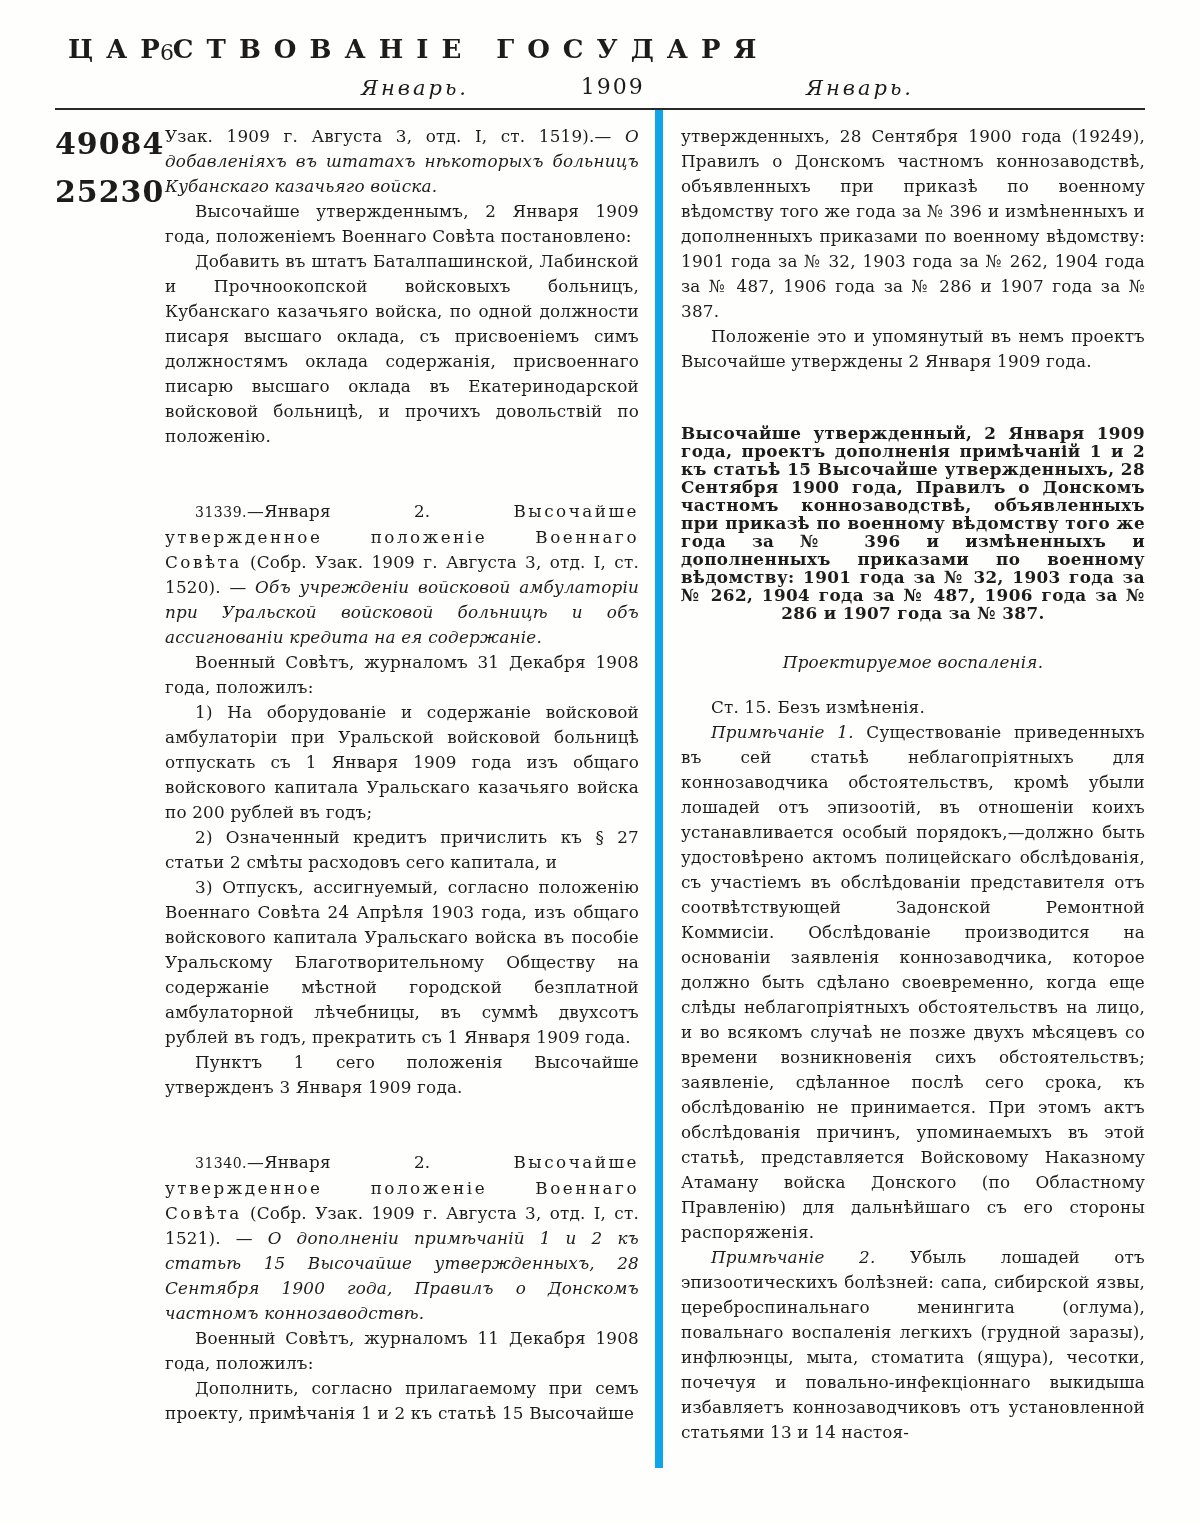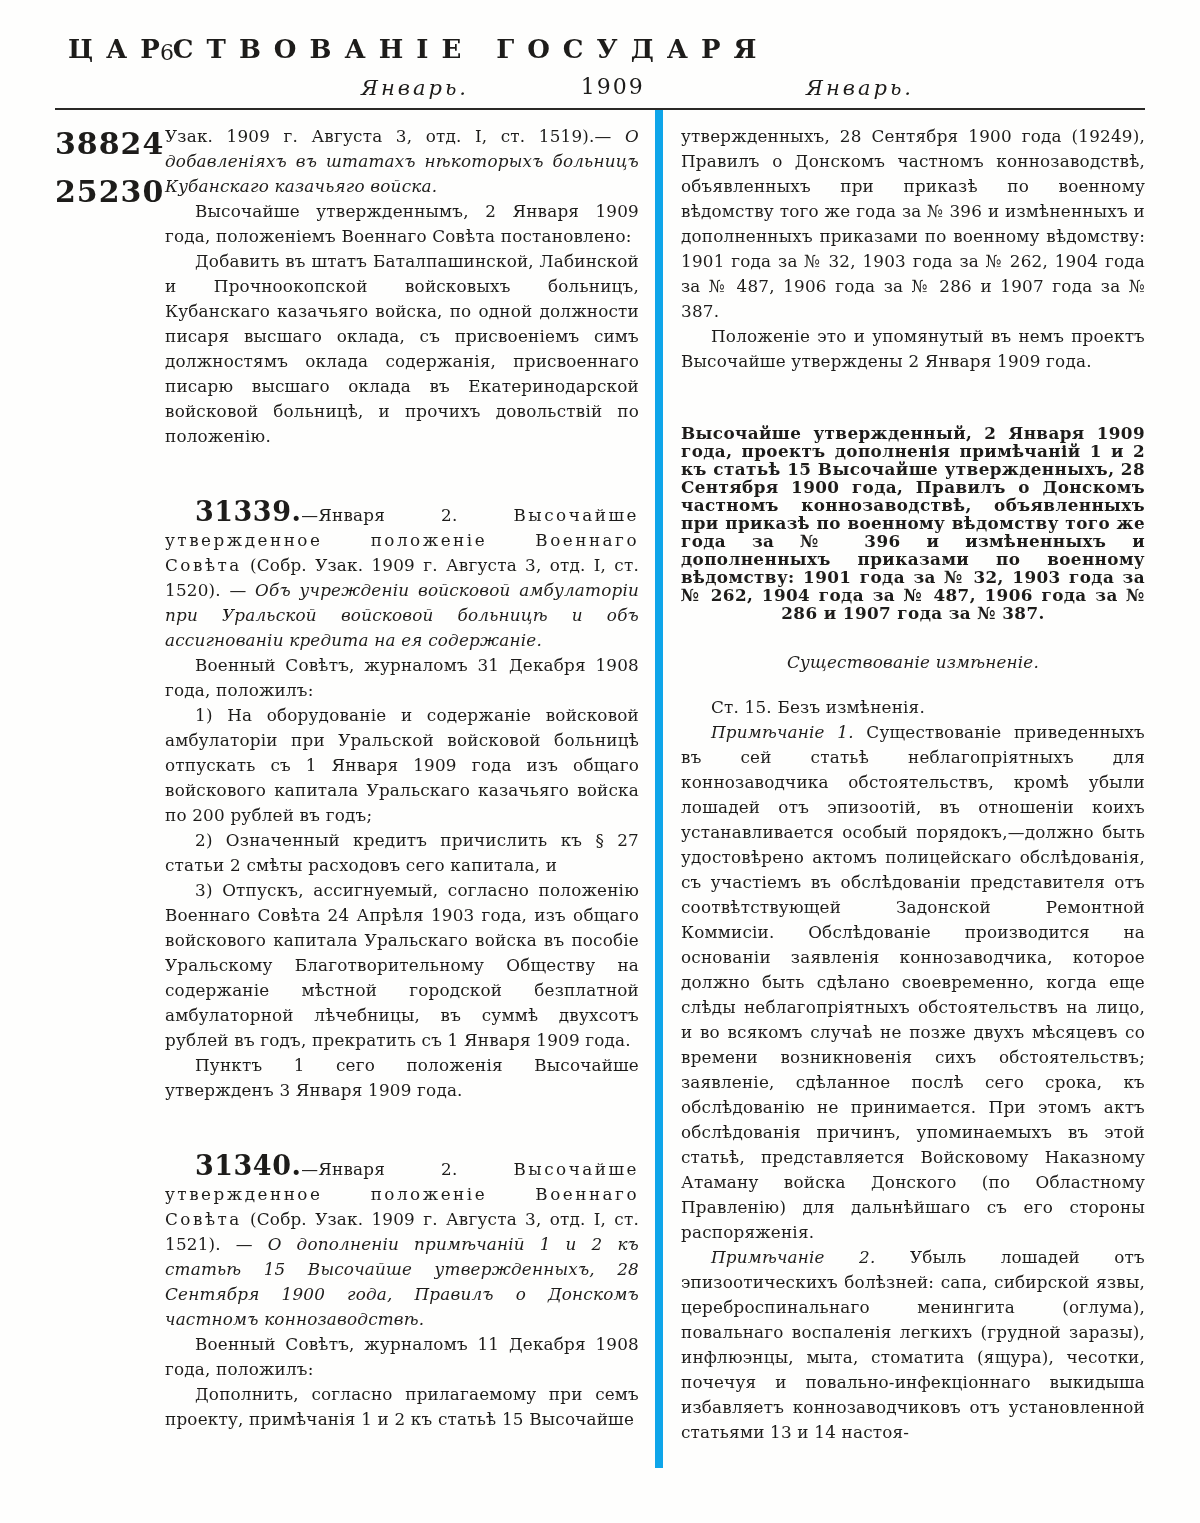--- a/index.html
+++ b/index.html
@@ -81,63 +81,63 @@
   .para.bold-block {
     font-weight:700;
     letter-spacing:0.4px;
     line-height:18px;
     text-align:justify;
     text-align-last:center;
   }
   .seg.i  { font-style:italic; }
   .seg.sp { letter-spacing:2.5px; }
   .seg.artnum {
-    font-weight:700;
-    font-size:27px;
+    font-weight:400;
+    font-size:14px;
     letter-spacing:0.5px;
   }
 </style>
 </head>
 <body>
 
 <div class="page">
 
   <div class="page-number">6</div>
 
   <div class="header-title">ЦАРСТВОВАНІЕ ГОСУДАРЯ</div>
 
   <div class="subheader">
     <span class="month-left">Январь.</span>
     <span class="year">1909</span>
     <span class="month-right">Январь.</span>
   </div>
 
   <div class="content">
     <div class="margin-numbers">
-      <div>38824</div>
+      <div>49084</div>
       <div>25230</div>
     </div>
     <div class="col left">
         <p class="para"><span class="seg">Узак. 1909 г. Августа 3, отд. I, ст. 1519).— </span><span class="seg i">О добавленіяхъ въ штатахъ нѣкоторыхъ больницъ Кубанскаго казачьяго войска.</span></p>
         <p class="para ind"><span class="seg">Высочайше утвержденнымъ, 2 Января 1909 года, положеніемъ Военнаго Совѣта постановлено:</span></p>
         <p class="para ind"><span class="seg">Добавить въ штатъ Баталпашинской, Лабинской и Прочноокопской войсковыхъ больницъ, Кубанскаго казачьяго войска, по одной должности писаря высшаго оклада, съ присвоеніемъ симъ должностямъ оклада содержанія, присвоеннаго писарю высшаго оклада въ Екатеринодарской войсковой больницѣ, и прочихъ довольствій по положенію.</span></p>
         <p class="para ind gap-lg"><span class="seg artnum">31339.</span><span class="seg">—Января 2. </span><span class="seg sp">Высочайше утвержденное положеніе Военнаго Совѣта</span><span class="seg"> (Собр. Узак. 1909 г. Августа 3, отд. I, ст. 1520). — </span><span class="seg i">Объ учрежденіи войсковой амбулаторіи при Уральской войсковой больницѣ и объ ассигнованіи кредита на ея содержаніе.</span></p>
         <p class="para ind"><span class="seg">Военный Совѣтъ, журналомъ 31 Декабря 1908 года, положилъ:</span></p>
         <p class="para ind"><span class="seg">1) На оборудованіе и содержаніе войсковой амбулаторіи при Уральской войсковой больницѣ отпускать съ 1 Января 1909 года изъ общаго войскового капитала Уральскаго казачьяго войска по 200 рублей въ годъ;</span></p>
         <p class="para ind"><span class="seg">2) Означенный кредитъ причислить къ § 27 статьи 2 смѣты расходовъ сего капитала, и</span></p>
         <p class="para ind"><span class="seg">3) Отпускъ, ассигнуемый, согласно положенію Военнаго Совѣта 24 Апрѣля 1903 года, изъ общаго войскового капитала Уральскаго войска въ пособіе Уральскому Благотворительному Обществу на содержаніе мѣстной городской безплатной амбулаторной лѣчебницы, въ суммѣ двухсотъ рублей въ годъ, прекратить съ 1 Января 1909 года.</span></p>
         <p class="para ind"><span class="seg">Пунктъ 1 сего положенія Высочайше утвержденъ 3 Января 1909 года.</span></p>
         <p class="para ind gap-lg"><span class="seg artnum">31340.</span><span class="seg">—Января 2. </span><span class="seg sp">Высочайше утвержденное положеніе Военнаго Совѣта</span><span class="seg"> (Собр. Узак. 1909 г. Августа 3, отд. I, ст. 1521). — </span><span class="seg i">О дополненіи примѣчаній 1 и 2 къ статьѣ 15 Высочайше утвержденныхъ, 28 Сентября 1900 года, Правилъ о Донскомъ частномъ коннозаводствѣ.</span></p>
         <p class="para ind"><span class="seg">Военный Совѣтъ, журналомъ 11 Декабря 1908 года, положилъ:</span></p>
         <p class="para ind"><span class="seg">Дополнить, согласно прилагаемому при семъ проекту, примѣчанія 1 и 2 къ статьѣ 15 Высочайше</span></p>
       </div>
     <div class="col right">
         <p class="para"><span class="seg">утвержденныхъ, 28 Сентября 1900 года (19249), Правилъ о Донскомъ частномъ коннозаводствѣ, объявленныхъ при приказѣ по военному вѣдомству того же года за № 396 и измѣненныхъ и дополненныхъ приказами по военному вѣдомству: 1901 года за № 32, 1903 года за № 262, 1904 года за № 487, 1906 года за № 286 и 1907 года за № 387.</span></p>
         <p class="para ind"><span class="seg">Положеніе это и упомянутый въ немъ проектъ Высочайше утверждены 2 Января 1909 года.</span></p>
         <p class="para bold-block gap-lg"><span class="seg">Высочайше утвержденный, 2 Января 1909 года, проектъ дополненія примѣчаній 1 и 2 къ статьѣ 15 Высочайше утвержденныхъ, 28 Сентября 1900 года, Правилъ о Донскомъ частномъ коннозаводствѣ, объявленныхъ при приказѣ по военному вѣдомству того же года за № 396 и измѣненныхъ и дополненныхъ приказами по военному вѣдомству: 1901 года за № 32, 1903 года за № 262, 1904 года за № 487, 1906 года за № 286 и 1907 года за № 387.</span></p>
-        <p class="para centered gap-md"><span class="seg i">Существованіе измѣненіе.</span></p>
+        <p class="para centered gap-md"><span class="seg i">Проектируемое воспаленія.</span></p>
         <p class="para ind gap-sm"><span class="seg">Ст. 15. Безъ измѣненія.</span></p>
         <p class="para ind"><span class="seg i">Примѣчаніе 1.</span><span class="seg"> Существованіе приведенныхъ въ сей статьѣ неблагопріятныхъ для коннозаводчика обстоятельствъ, кромѣ убыли лошадей отъ эпизоотій, въ отношеніи коихъ устанавливается особый порядокъ,—должно быть удостовѣрено актомъ полицейскаго обслѣдованія, съ участіемъ въ обслѣдованіи представителя отъ соотвѣтствующей Задонской Ремонтной Коммисіи. Обслѣдованіе производится на основаніи заявленія коннозаводчика, которое должно быть сдѣлано своевременно, когда еще слѣды неблагопріятныхъ обстоятельствъ на лицо, и во всякомъ случаѣ не позже двухъ мѣсяцевъ со времени возникновенія сихъ обстоятельствъ; заявленіе, сдѣланное послѣ сего срока, къ обслѣдованію не принимается. При этомъ актъ обслѣдованія причинъ, упоминаемыхъ въ этой статьѣ, представляется Войсковому Наказному Атаману войска Донского (по Областному Правленію) для дальнѣйшаго съ его стороны распоряженія.</span></p>
         <p class="para ind"><span class="seg i">Примѣчаніе 2.</span><span class="seg"> Убыль лошадей отъ эпизоотическихъ болѣзней: сапа, сибирской язвы, цереброспинальнаго менингита (оглума), повальнаго воспаленія легкихъ (грудной заразы), инфлюэнцы, мыта, стоматита (ящура), чесотки, почечуя и повально-инфекціоннаго выкидыша избавляетъ коннозаводчиковъ отъ установленной статьями 13 и 14 настоя-</span></p>
       </div>
   </div>
 
 </div>
 
 </body></html>

